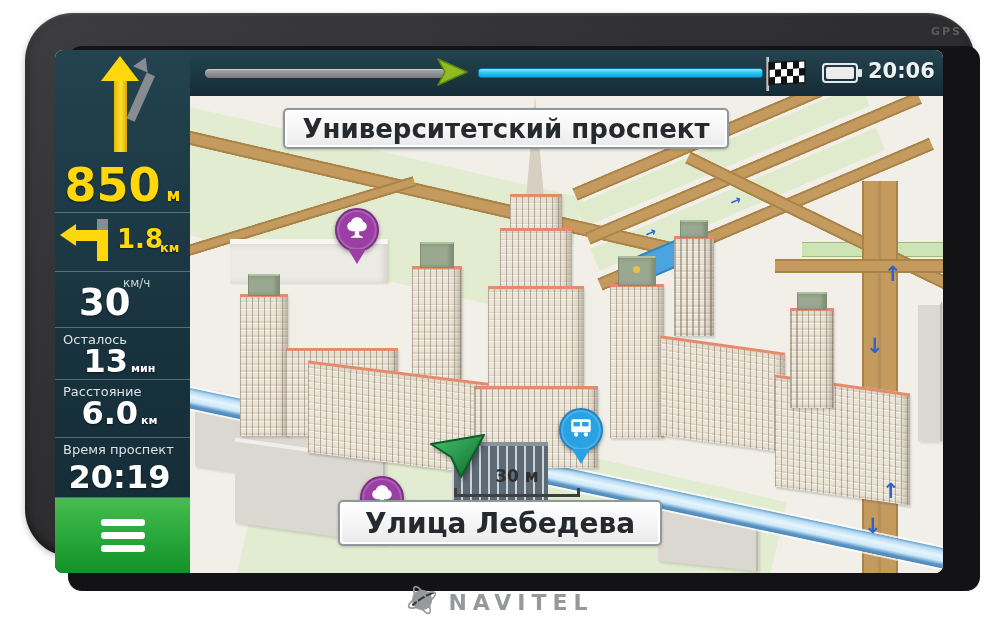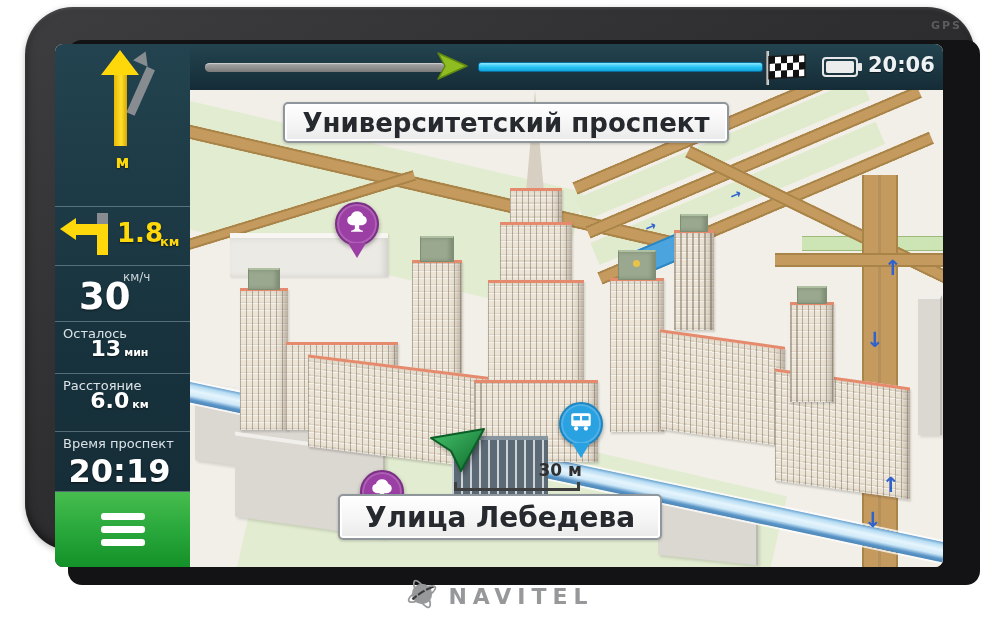--- a/index.html
+++ b/index.html
@@ -1,20 +1,20 @@
 <!DOCTYPE html>
 <html><head>
 <meta charset="utf-8">
 <style>
   html,body{margin:0;padding:0;background:#fff;}
   *{box-sizing:border-box;font-family:"DejaVu Sans","Liberation Sans",sans-serif;}
   .stage{position:relative;width:1000px;height:631px;background:#fff;overflow:hidden;}
 
   
-  .device{position:absolute;left:25px;top:7px;width:950px;height:544px;border-radius:48px;
+  .device{position:absolute;left:25px;top:13px;width:950px;height:544px;border-radius:48px;
     background:linear-gradient(150deg,#3d3d3f 0%,#2e2e30 45%,#252527 100%);
     box-shadow:inset 0 2px 3px rgba(255,255,255,.10),inset 0 -4px 10px rgba(0,0,0,.55),0 2px 6px rgba(0,0,0,.25);}
   .device-strip{position:absolute;left:95px;right:95px;bottom:10px;height:7px;border-radius:4px;background:#525254;opacity:.85;}
   .gps-label{position:absolute;left:906px;top:12px;font-size:11px;font-weight:bold;letter-spacing:2px;color:#5c5c5e;}
   .logo{position:absolute;left:0;right:0;top:572px;height:34px;display:flex;align-items:center;justify-content:center;gap:10px;}
   .logo-text{font-size:22px;font-weight:bold;letter-spacing:6px;color:#96989a;}
   .recess{position:absolute;left:43px;top:33px;width:912px;height:545px;border-radius:14px;background:#131315;}
 
   
   .screen{position:absolute;left:55px;top:44px;width:888px;height:523px;border-radius:8px;overflow:hidden;background:#f2efe8;}
@@ -40,21 +40,21 @@
   .m2-stub{position:absolute;left:42px;top:6px;width:11px;height:12px;background:#878c90;}
   .m2-v{position:absolute;left:42px;top:17px;width:11px;height:31px;background:#ffd80b;}
   .m2-h{position:absolute;left:20px;top:17px;width:28px;height:11px;background:#ffd80b;}
   .m2-head{position:absolute;left:5px;top:11px;width:0;height:0;border-right:16px solid #ffd80b;border-top:11px solid transparent;border-bottom:11px solid transparent;}
   .m2-dist{position:absolute;left:62px;top:11px;font-size:26px;font-weight:bold;}
   .m2-unit{position:absolute;left:105px;top:27px;font-size:13px;font-weight:bold;}
   .spd-unit{position:absolute;left:68px;top:4px;font-size:12px;color:#ccd6da;}
   .spd-val{position:absolute;left:24px;top:9px;font-size:37px;font-weight:bold;}
   .lbl{position:absolute;left:8px;top:4px;font-size:13px;color:#dbe3e7;}
   .val-row{position:absolute;left:0;right:6px;top:14px;display:flex;align-items:baseline;justify-content:center;gap:3px;}
-  .val-row .v{font-size:22px;font-weight:bold;}
+  .val-row .v{font-size:32px;font-weight:bold;}
   .val-row .u{font-size:11px;font-weight:bold;}
   .s6 .val-row{top:20px;} .s6 .v{font-size:32px;}
   .menu-btn{width:100%;height:100%;display:flex;flex-direction:column;align-items:center;justify-content:center;gap:6px;border:none;cursor:pointer;
     background:linear-gradient(180deg,#47bd4f 0%,#27a63a 55%,#149128 100%);}
   .menu-btn span{width:44px;height:7px;border-radius:3px;background:#fff;}
   .limit-sign{position:absolute;left:85px;top:218px;width:64px;height:64px;border-radius:50%;background:#fff;border:7px solid #d93a30;
     display:flex;align-items:center;justify-content:center;font-size:30px;font-weight:bold;color:#141414;z-index:30;
     box-shadow:0 1px 3px rgba(0,0,0,.35);}
 
   
@@ -94,21 +94,21 @@
   
   .pin{position:absolute;width:44px;height:44px;border-radius:50%;display:flex;align-items:center;justify-content:center;z-index:6;
     box-shadow:0 2px 4px rgba(0,0,0,.35),inset 0 0 0 2px rgba(255,255,255,.18);}
   .pin::after{content:'';position:absolute;left:50%;top:39px;transform:translateX(-50%);
     border-left:9px solid transparent;border-right:9px solid transparent;border-top:15px solid currentColor;}
   .pin-purple{background:#9b3fa5;color:#9b3fa5;border:2px solid #7d2f86;}
   .pin-blue{background:#2aa1e1;color:#2aa1e1;border:2px solid #1f86c4;}
   .pos-arrow{position:absolute;left:238px;top:336px;z-index:7;filter:drop-shadow(2px 3px 2px rgba(0,0,0,.3));}
   .oneway{position:absolute;font-size:21px;font-weight:bold;color:#2e63cf;z-index:6;line-height:1;}
   .oneway.small{font-size:13px;}
-  .scale-label{position:absolute;left:262px;top:370px;width:130px;text-align:right;font-size:17px;font-weight:bold;color:#2f2f2f;z-index:7;}
+  .scale-label{position:absolute;left:262px;top:370px;width:130px;text-align:center;font-size:17px;font-weight:bold;color:#2f2f2f;z-index:7;}
   .scale-bracket{position:absolute;left:264px;top:392px;width:126px;height:9px;border-left:3px solid #3e3e3e;border-right:3px solid #3e3e3e;border-bottom:3px solid #3e3e3e;z-index:7;}
   .sign{position:absolute;z-index:8;display:flex;align-items:center;justify-content:center;color:#26292d;font-weight:bold;
     background:linear-gradient(180deg,#ffffff 0%,#f4f4f4 60%,#e9e9e9 100%);border:2px solid #8f969c;border-radius:5px;
     box-shadow:inset 0 0 0 2px #fff,0 1px 3px rgba(0,0,0,.2);}
   .sign-top{left:93px;top:12px;width:446px;height:41px;font-size:26px;}
   .sign-bottom{left:148px;top:404px;width:324px;height:46px;font-size:28px;}
 </style>
 </head>
 <body>
 
@@ -255,20 +255,21 @@
         <div class="clock">20:06</div>
       </div>
 
       <div class="sidebar">
         <div class="sec s1">
           <div class="fork-gray"></div>
           <div class="fork-gray-tip"></div>
           <div class="m1-stem"></div>
           <div class="m1-head"></div>
           <div class="m1-dist yellow shadowed">
+            <span class="big">850</span>
             <span class="unit">м</span>
           </div>
         </div>
         <div class="sec s2">
           <div class="m2-stub"></div>
           <div class="m2-v"></div>
           <div class="m2-h"></div>
           <div class="m2-head"></div>
           <div class="m2-dist yellow shadowed">1.8</div>
           <div class="m2-unit yellow shadowed">км</div>

